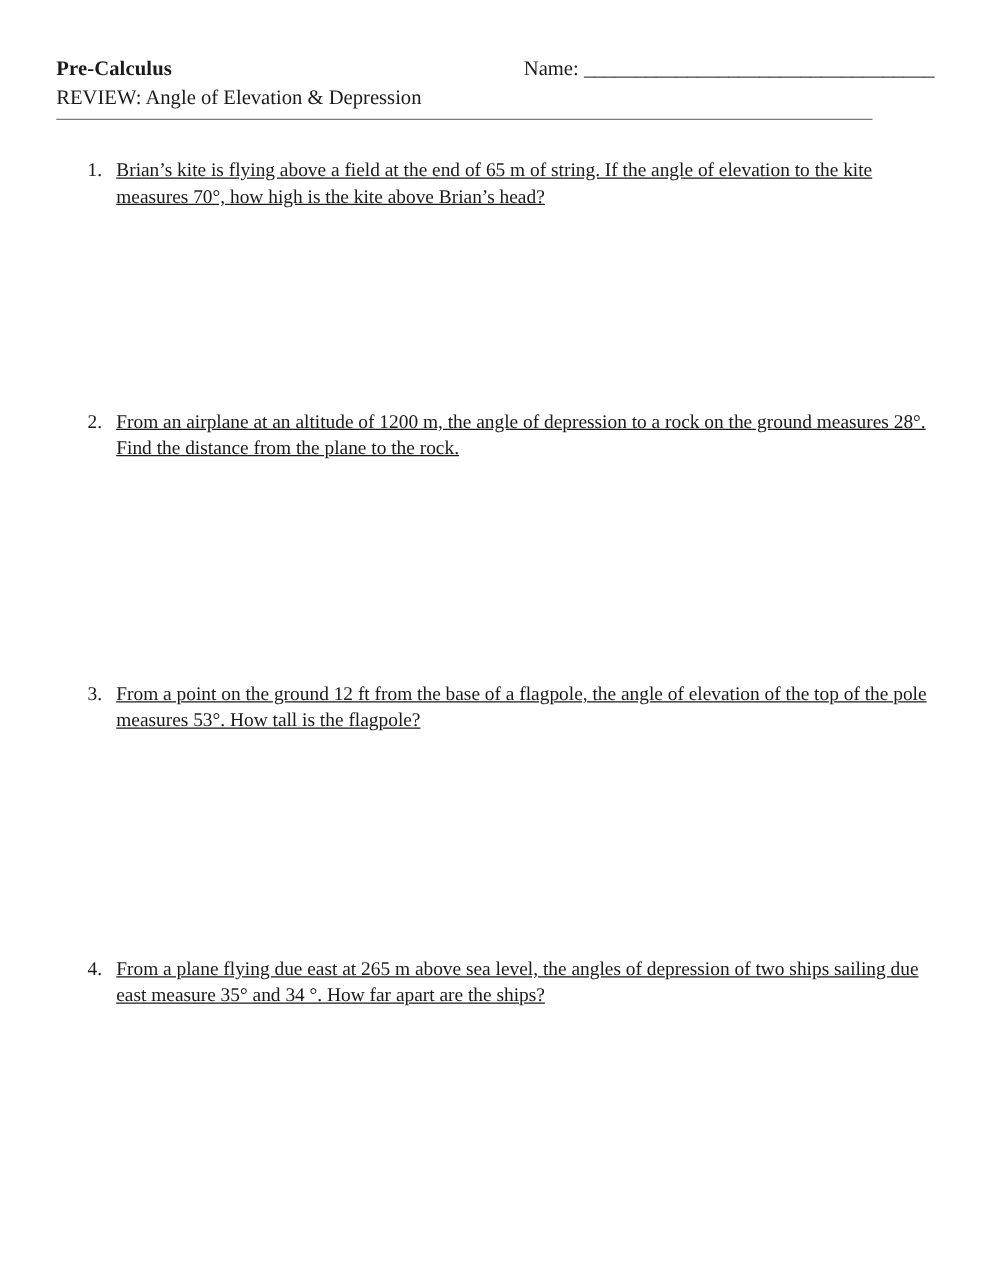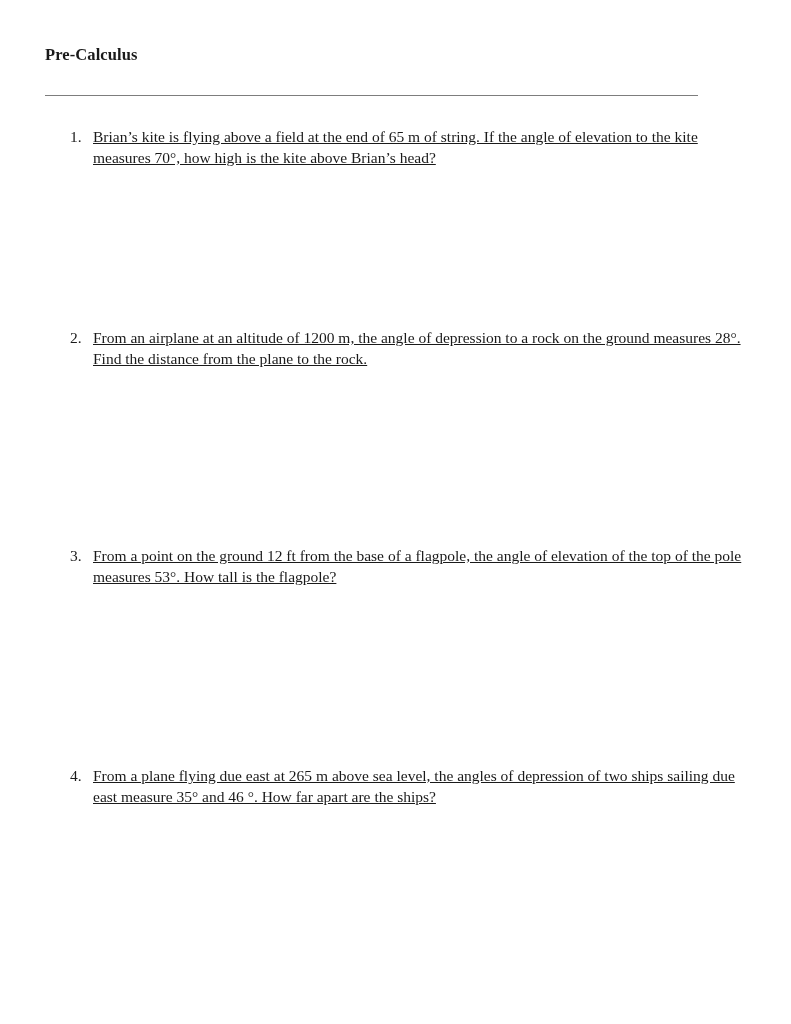--- a/index.html
+++ b/index.html
@@ -73,37 +73,42 @@
   .q3 { top: 545px; }
   .q4 { top: 765px; }
 </style>
 </head>
 <body>
 
 <div class="page">
 
   <div class="course-title">Pre-Calculus</div>
 
+  <div class="worksheet-title">REVIEW: Angle of Elevation &amp; Depression</div>
 
+  <div class="name-block">
+    <span>Name:</span>
+    <span class="name-blank">__________________________________</span>
+  </div>
 
   <hr class="header-divider">
 
   <div class="question q1">
     <span class="q-number">1.</span>
     <div class="q-text">Brian’s kite is flying above a field at the end of 65 m of string. If the angle of elevation to the kite measures 70°, how high is the kite above Brian’s head?</div>
   </div>
 
   <div class="question q2">
     <span class="q-number">2.</span>
     <div class="q-text">From an airplane at an altitude of 1200 m, the angle of depression to a rock on the ground measures 28°. Find the distance from the plane to the rock.</div>
   </div>
 
   <div class="question q3">
     <span class="q-number">3.</span>
     <div class="q-text">From a point on the ground 12 ft from the base of a flagpole, the angle of elevation of the top of the pole measures 53°. How tall is the flagpole?</div>
   </div>
 
   <div class="question q4">
     <span class="q-number">4.</span>
-    <div class="q-text">From a plane flying due east at 265 m above sea level, the angles of depression of two ships sailing due east measure 35° and 46 °. How far apart are the ships?</div>
+    <div class="q-text">From a plane flying due east at 265 m above sea level, the angles of depression of two ships sailing due east measure 35° and 34 °. How far apart are the ships?</div>
   </div>
 
 </div>
 
 </body></html>

